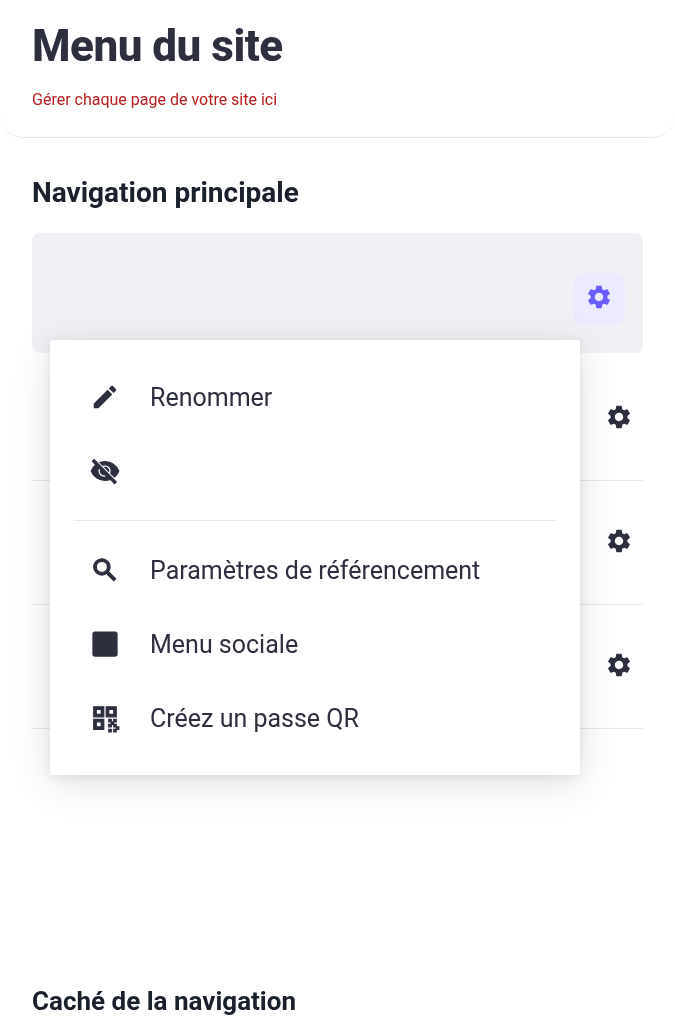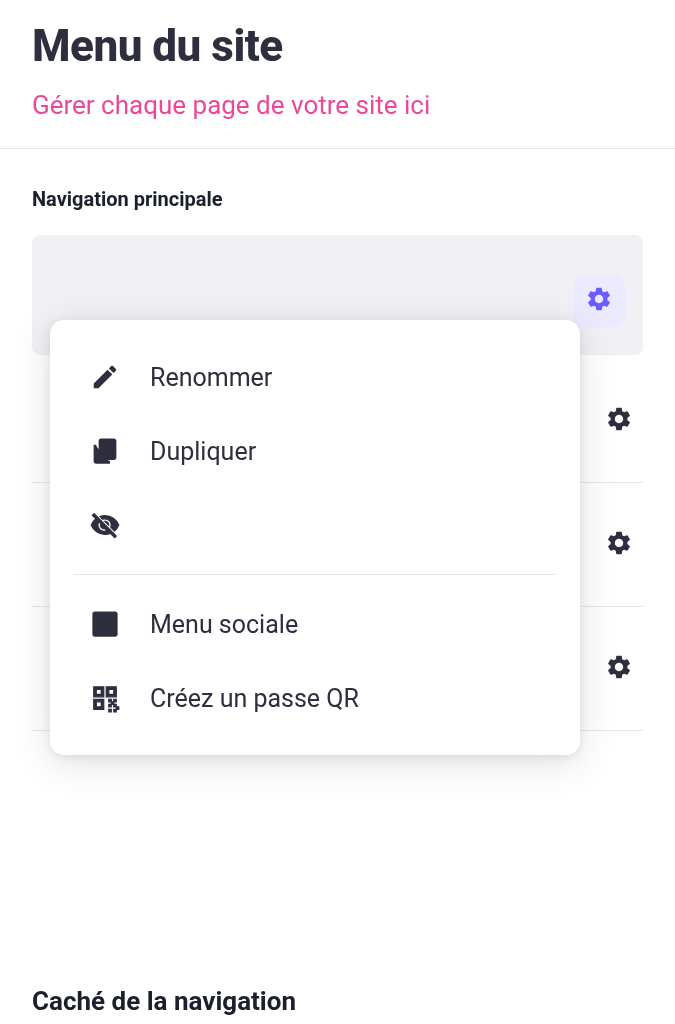--- a/index.html
+++ b/index.html
@@ -8,35 +8,36 @@
       background: #ffffff;
       color: #2d3748;
       width: 675px;
       height: 1024px;
       overflow: hidden;
       position: relative;
     }
     .header {
       padding: 20px 32px 28px 32px;
       border-bottom: 1px solid #e2e8f0;
+      border-radius: 23px;
     }
     .page-title {
       font-size: 44px;
       font-weight: 800;
       color: #2d2f3f;
       margin-bottom: 18px;
       letter-spacing: -0.5px;
     }
     .page-subtitle {
-      font-size: 26px;
+      font-size: 16px;
       font-weight: 400;
-      color: #ec4899;
+      color: #b91c1c;
     }
     .section-title {
-      font-size: 20px;
+      font-size: 28px;
       font-weight: 700;
       color: #1a202c;
       padding: 38px 32px 24px 32px;
     }
     .nav-list {
       padding: 0 32px;
     }
     .nav-item {
       background: #f0f0f5;
       border-radius: 8px;
@@ -70,24 +71,24 @@
       width: 32px;
       height: 32px;
       display: flex;
       align-items: center;
       justify-content: center;
     }
     .gear-plain svg { fill: #2d2f3f; }
     .context-menu {
       position: absolute;
       left: 50px;
-      top: 320px;
+      top: 340px;
       width: 530px;
       background: #ffffff;
-      border-radius: 14px;
+      border-radius: 3px;
       box-shadow: 0 8px 40px rgba(0,0,0,0.12), 0 2px 10px rgba(0,0,0,0.08);
       padding: 20px 0;
       z-index: 100;
     }
     .menu-item {
       display: flex;
       align-items: center;
       padding: 22px 40px;
       gap: 30px;
       cursor: pointer;
@@ -182,37 +183,36 @@
   <div class="menu-item">
     <span class="menu-icon">
       <svg viewBox="0 0 24 24" fill="none" stroke-width="2">
           <path d="M3 17.25V21h3.75L17.81 9.94l-3.75-3.75L3 17.25zM20.71 7.04c.39-.39.39-1.02 0-1.41l-2.34-2.34c-.39-.39-1.02-.39-1.41 0l-1.83 1.83 3.75 3.75 1.83-1.83z" fill="#2d2f3f" stroke="none"></path>
         </svg>
     </span>
     <span class="menu-label">Renommer</span>
   </div>
   <div class="menu-item">
     <span class="menu-icon">
-      <svg viewBox="0 0 24 24" fill="none" stroke="#2d2f3f" stroke-width="2.2">
-          <rect x="8" y="3" width="12" height="15" rx="1"></rect>
-          <path d="M4 7v13a1 1 0 001 1h11"></path>
-        </svg>
-    </span>
-    <span class="menu-label">Dupliquer</span>
-  </div>
-  <div class="menu-item">
-    <span class="menu-icon">
       <svg viewBox="0 0 24 24">
           <path d="M12 7c2.76 0 5 2.24 5 5 0 .65-.13 1.26-.36 1.83l2.92 2.92c1.51-1.26 2.7-2.89 3.43-4.75-1.73-4.39-6-7.5-11-7.5-1.4 0-2.74.25-3.98.7l2.16 2.16C10.74 7.13 11.35 7 12 7zM2 4.27l2.28 2.28.46.46C3.08 8.3 1.78 10.02 1 12c1.73 4.39 6 7.5 11 7.5 1.55 0 3.03-.3 4.38-.84l.42.42L19.73 22 21 20.73 3.27 3 2 4.27zM7.53 9.8l1.55 1.55c-.05.21-.8.43-.8.65 0 1.66 1.34 3 3 3 .22 0 .44-.3.65-.08l1.55 1.55c-.67.33-1.41.53-2.2.53-2.76 0-5-2.24-5-5 0-.79.2-1.53.53-2.2zm4.31-.78l3.15 3.15.02-.16c0-1.66-1.34-3-3-3l-.17.01z" fill="#2d2f3f"></path>
         </svg>
     </span>
   </div>
 
   <div class="menu-divider"></div>
 
+  <div class="menu-item">
+    <span class="menu-icon">
+      <svg viewBox="0 0 24 24">
+          <path d="M15.5 14h-.79l-.28-.27C15.41 12.59 16 11.11 16 9.5 16 5.91 13.09 3 9.5 3S3 5.91 3 9.5 5.91 16 9.5 16c1.61 0 3.09-.59 4.23-1.57l.27.28v.79l5 4.99L20.49 19l-4.99-5zm-6 0C7.01 14 5 11.99 5 9.5S7.01 5 9.5 5 14 7.01 14 9.5 11.99 14 9.5 14z" fill="#2d2f3f"></path>
+        </svg>
+    </span>
+    <span class="menu-label">Paramètres de référencement</span>
+  </div>
   <div class="menu-item">
     <span class="menu-icon">
       <svg viewBox="0 0 24 24" fill="none" stroke="#2d2f3f" stroke-width="2.2">
           <rect x="3" y="3" width="18" height="18" rx="1"></rect>
           <path d="M6 17l4-5 3 3 2-2 3 4H6z" fill="#2d2f3f" stroke="none"></path>
         </svg>
     </span>
     <span class="menu-label">Menu sociale</span>
   </div>
   <div class="menu-item">

